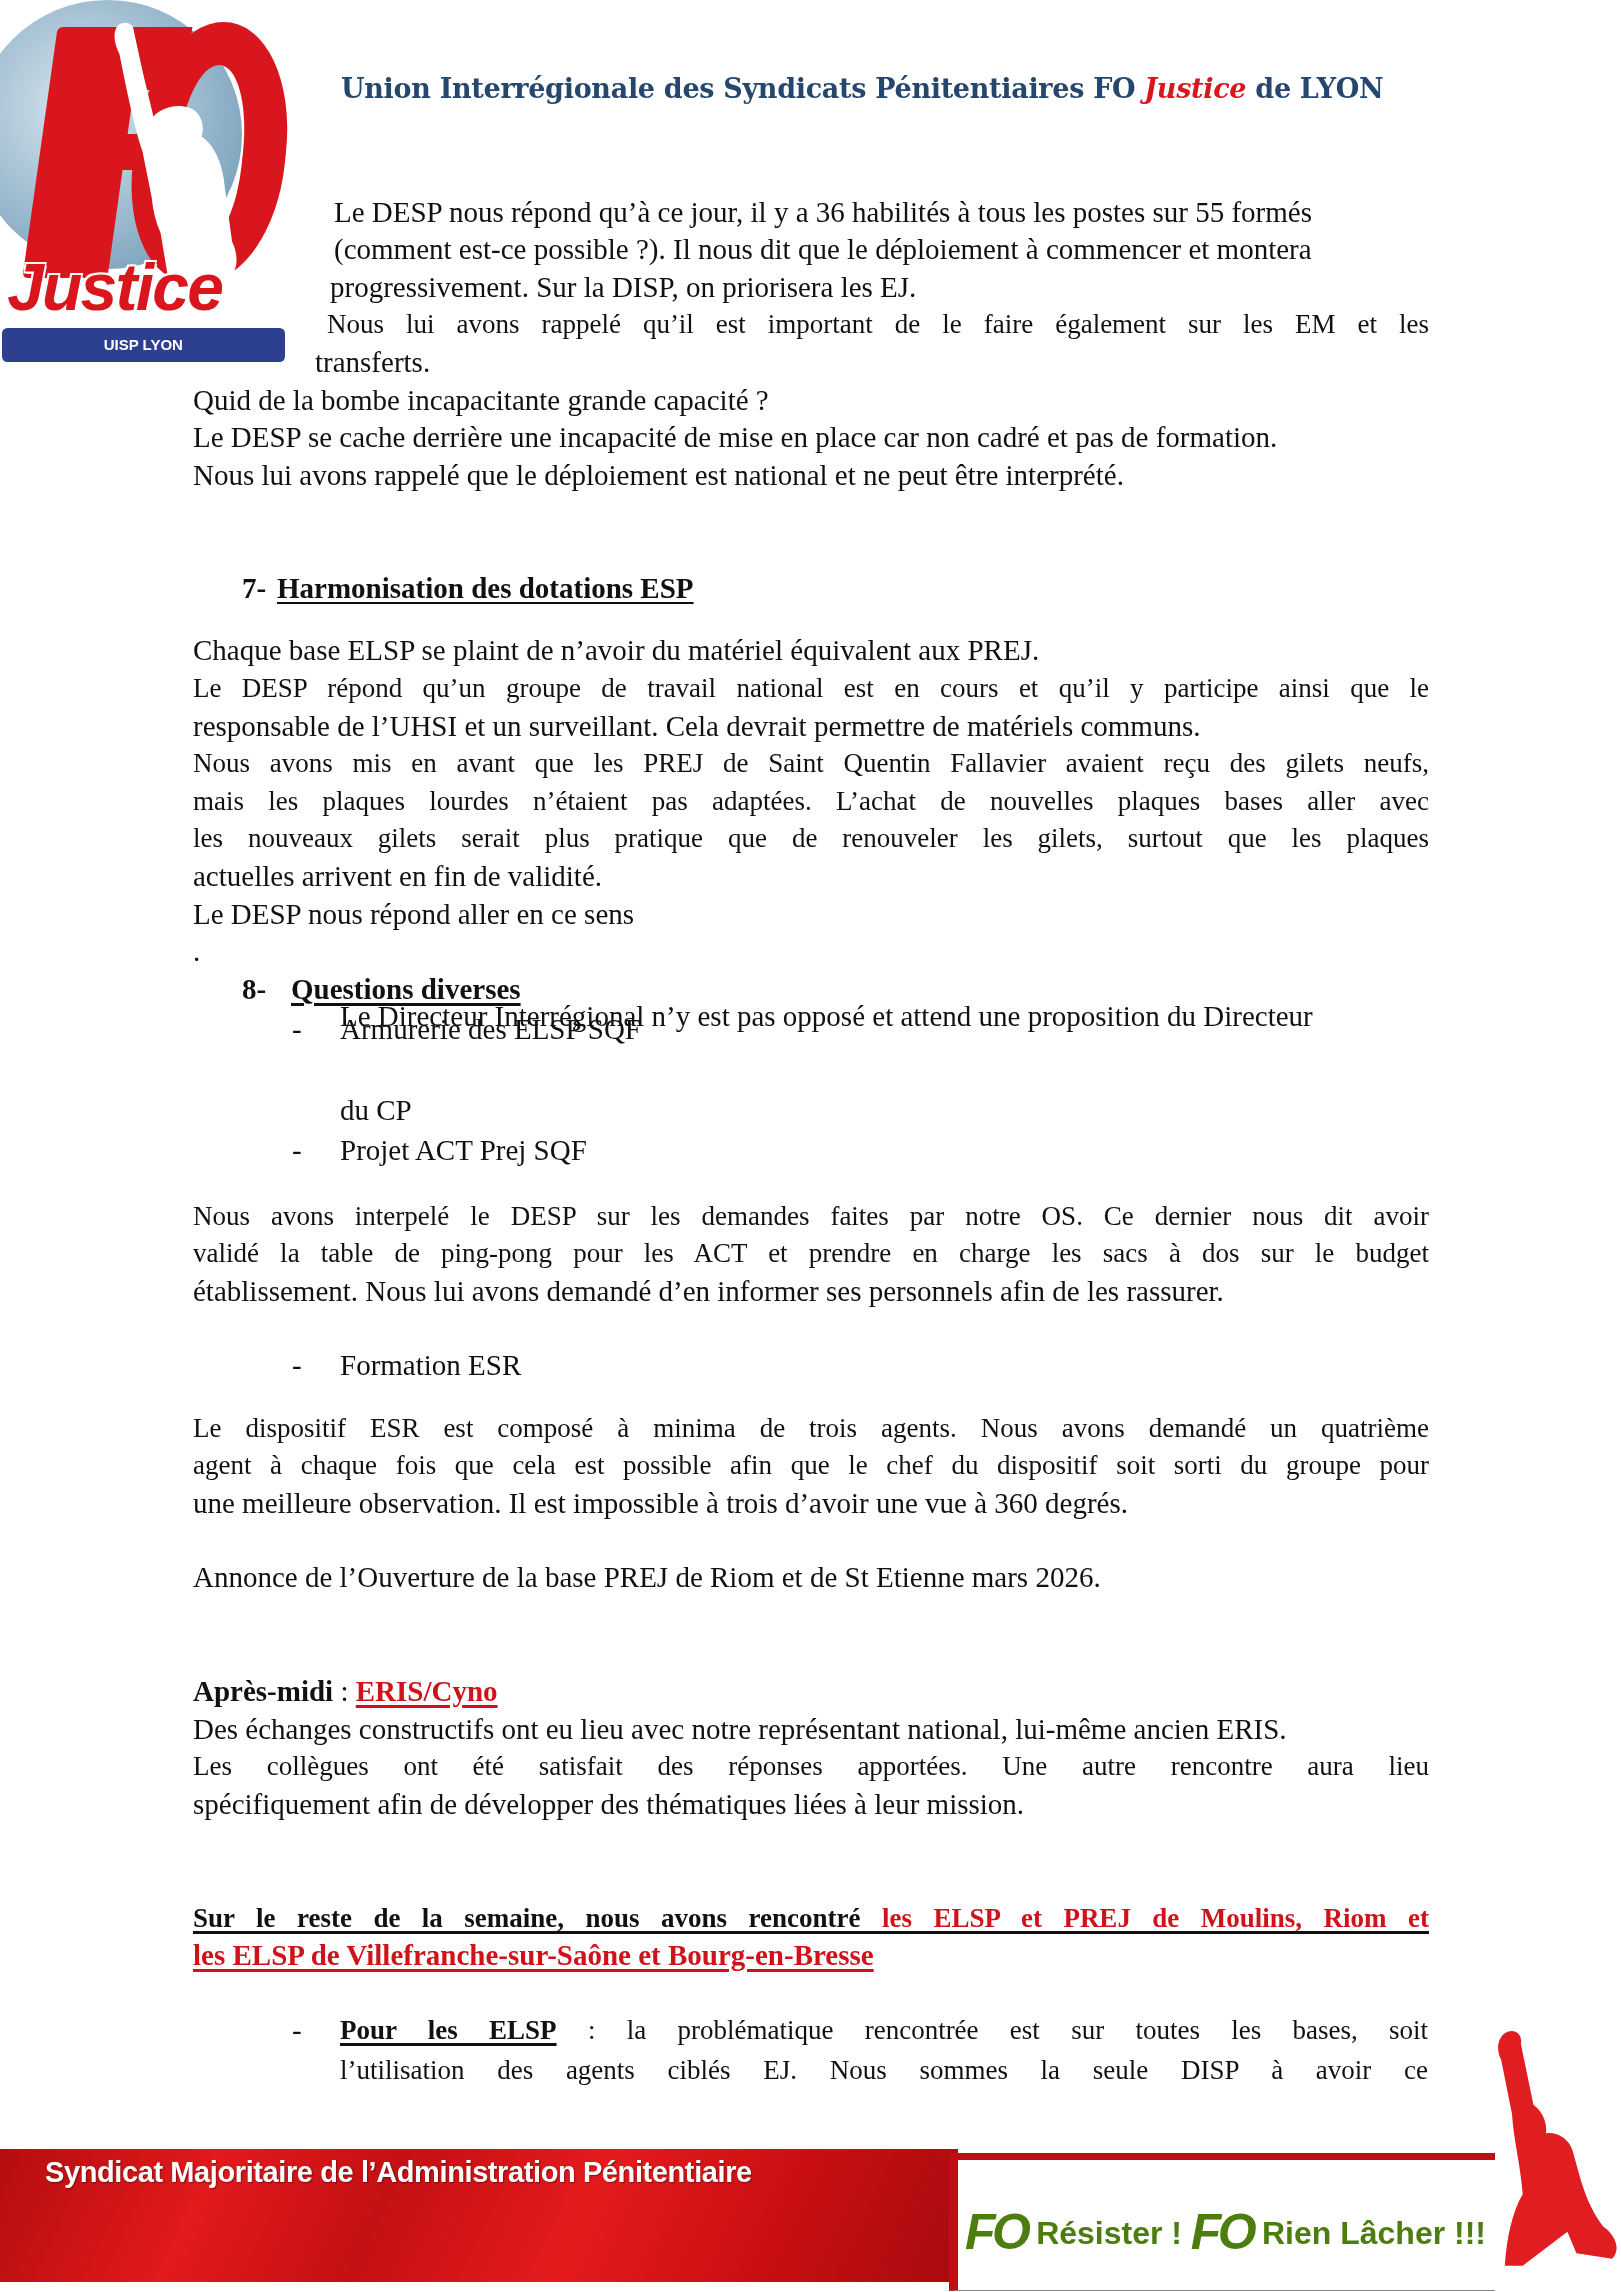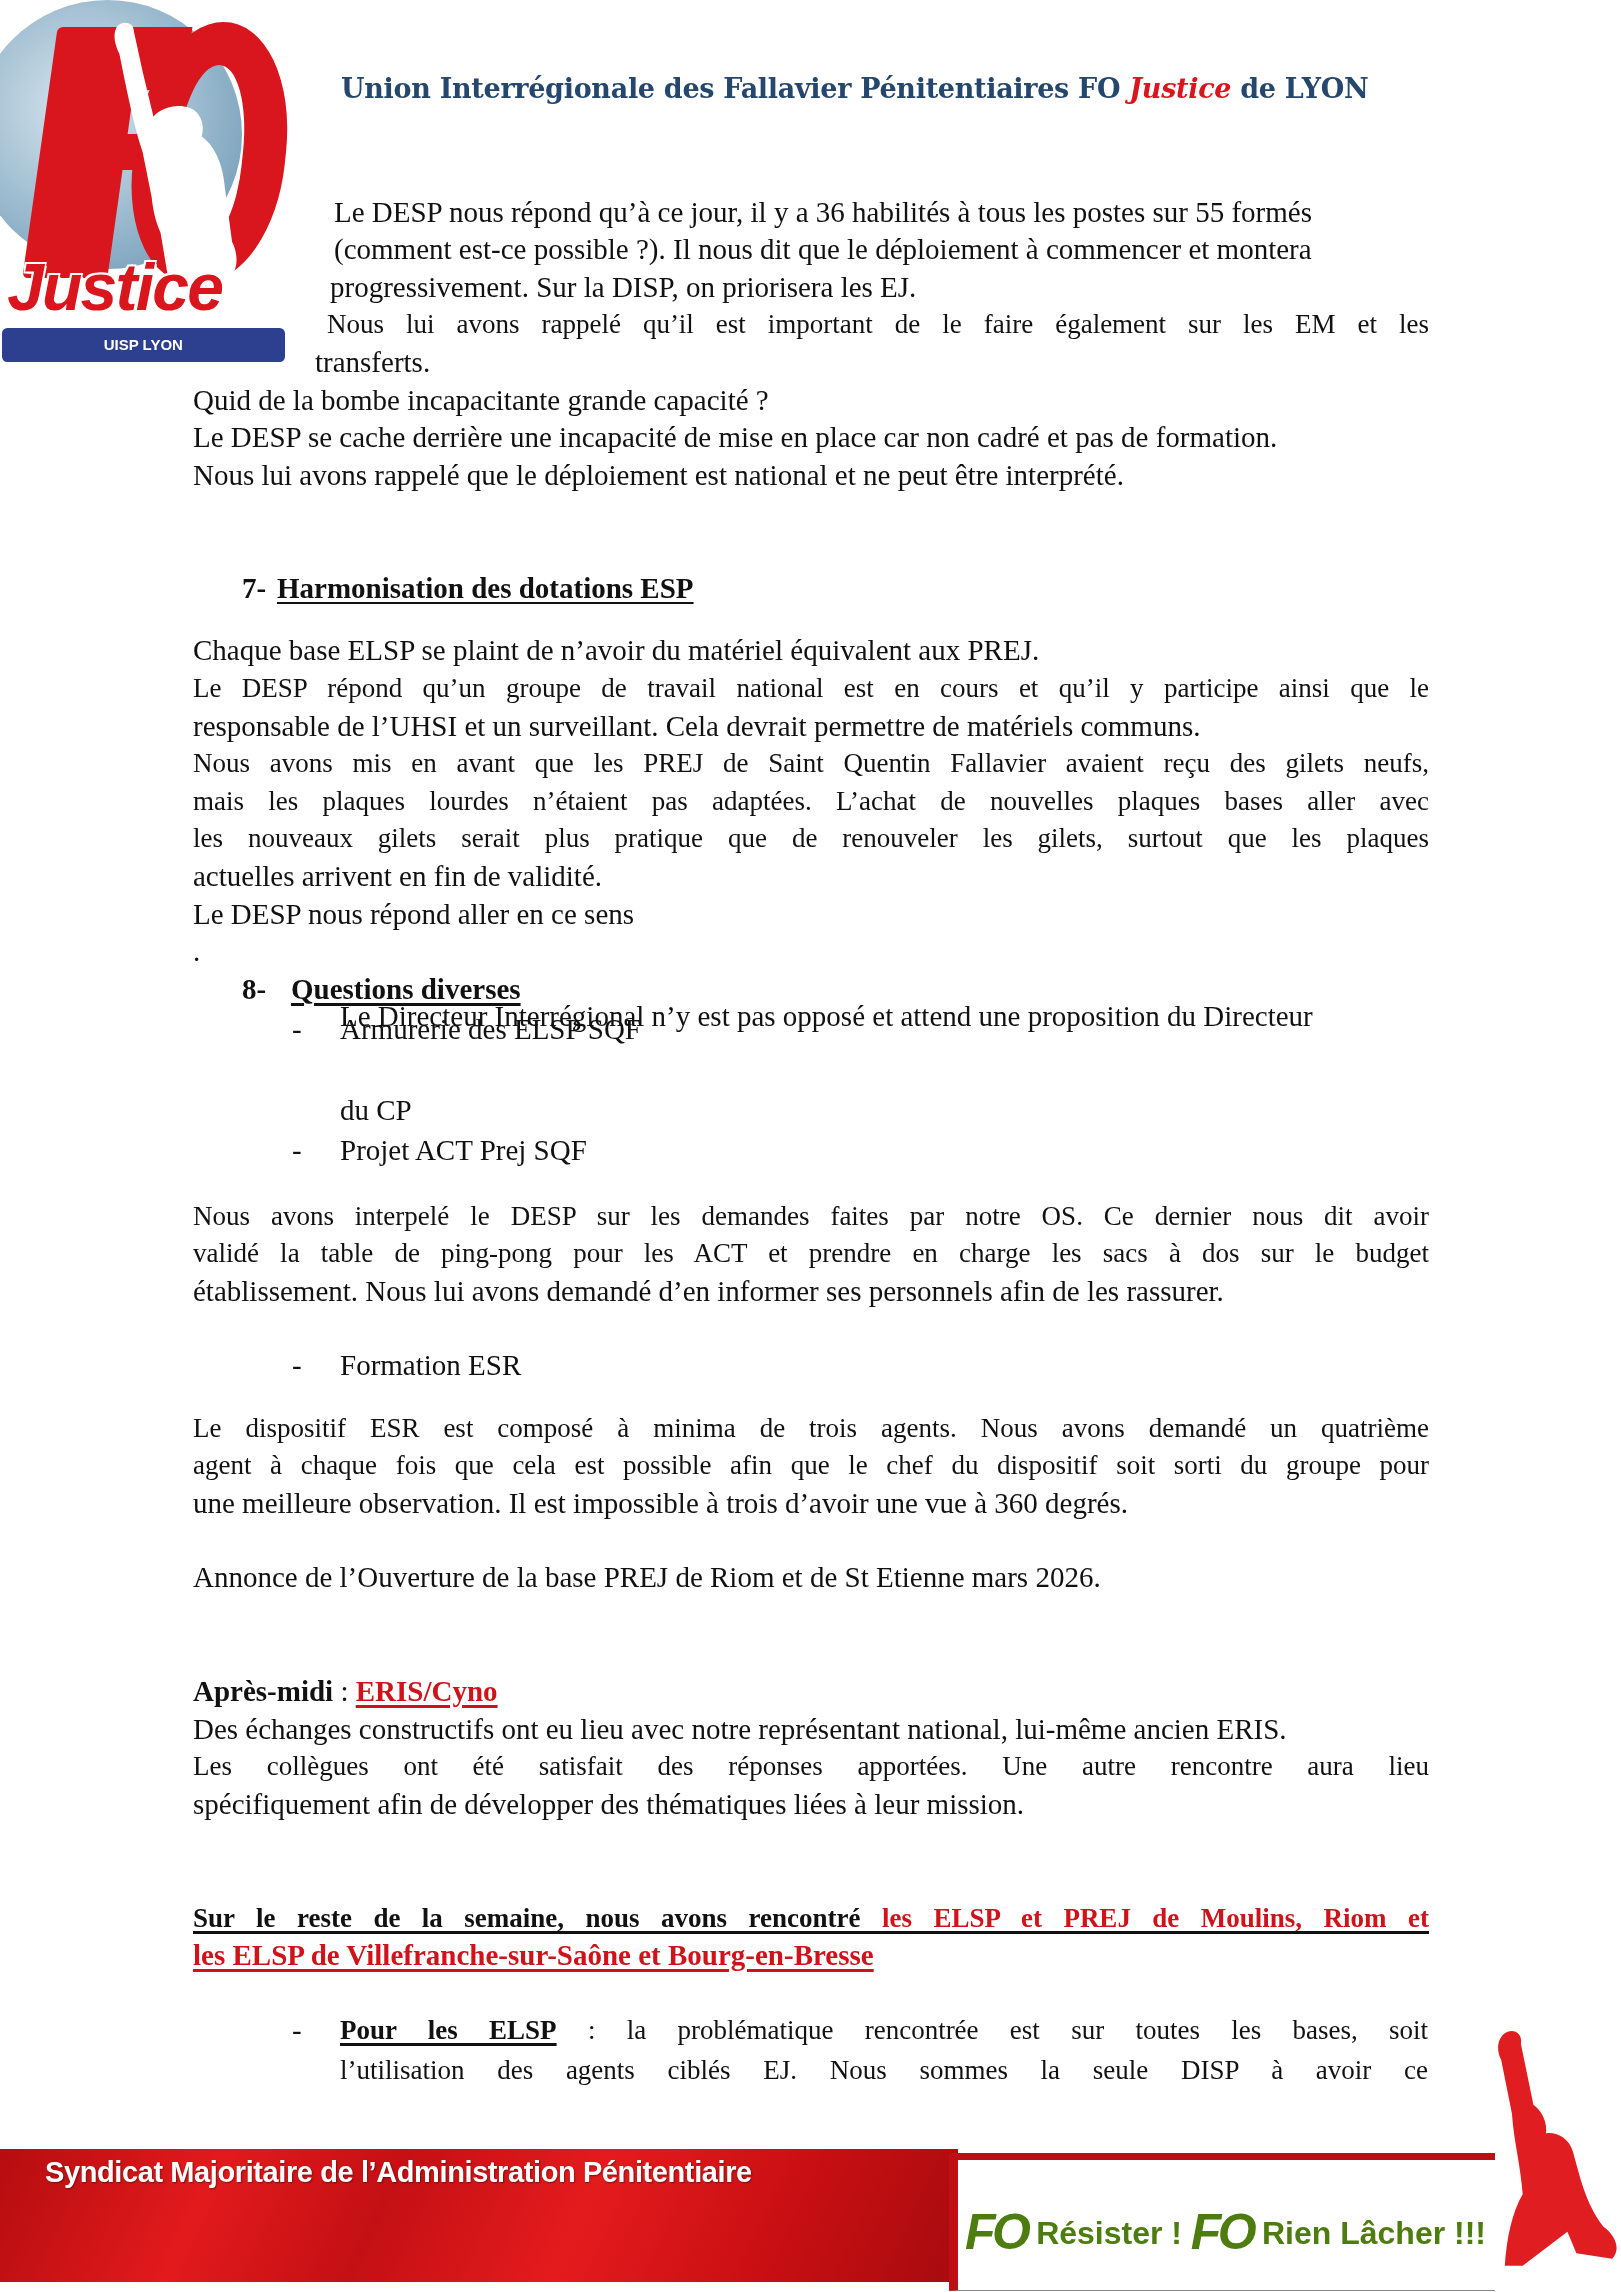--- a/index.html
+++ b/index.html
@@ -66,21 +66,21 @@
   <div class="fo-f-mid"></div>
   <div class="fo-o"></div>
   <svg class="figure" viewBox="0 0 150 300">
     <path fill="#ffffff" d="M12 8 C18 2 30 4 30 14 L40 60 L52 110 C60 100 78 95 92 100 C104 104 110 118 106 132 C118 140 130 160 132 190 L140 250 C146 262 148 278 138 290 L70 300 L60 240 C56 230 52 220 50 200 L40 150 C30 120 22 80 14 40 C8 28 6 16 12 8 Z"></path>
   </svg>
   <div class="justice">Justice</div>
   <div class="badge">UISP LYON</div>
 </div>
 
 <div class="header-title">
-  <span>Union Interrégionale des Fallavier Pénitentiaires FO </span><span class="accent">Justice</span><span> de LYON</span>
+  <span>Union Interrégionale des Syndicats Pénitentiaires FO </span><span class="accent">Justice</span><span> de LYON</span>
 </div>
 
 <div class="t" style="left:334px; top:193px;">Le DESP nous répond qu’à ce jour, il y a 36 habilités à tous les postes sur 55 formés</div>
 <div class="t" style="left:334px; top:230px;">(comment est-ce possible ?). Il nous dit que le déploiement à commencer et montera</div>
 <div class="t" style="left:330px; top:268px;">progressivement. Sur la DISP, on priorisera les EJ.</div>
 <div class="j" style="left:327px; top:305px; width:1102px;">Nous lui avons rappelé qu’il est important de le faire également sur les EM et les</div>
 <div class="t" style="left:315px; top:343px;">transferts.</div>
 
 <div class="t" style="left:193px; top:381px;">Quid de la bombe incapacitante grande capacité ?</div>
 <div class="t" style="left:193px; top:418px;">Le DESP se cache derrière une incapacité de mise en place car non cadré et pas de formation.</div>

